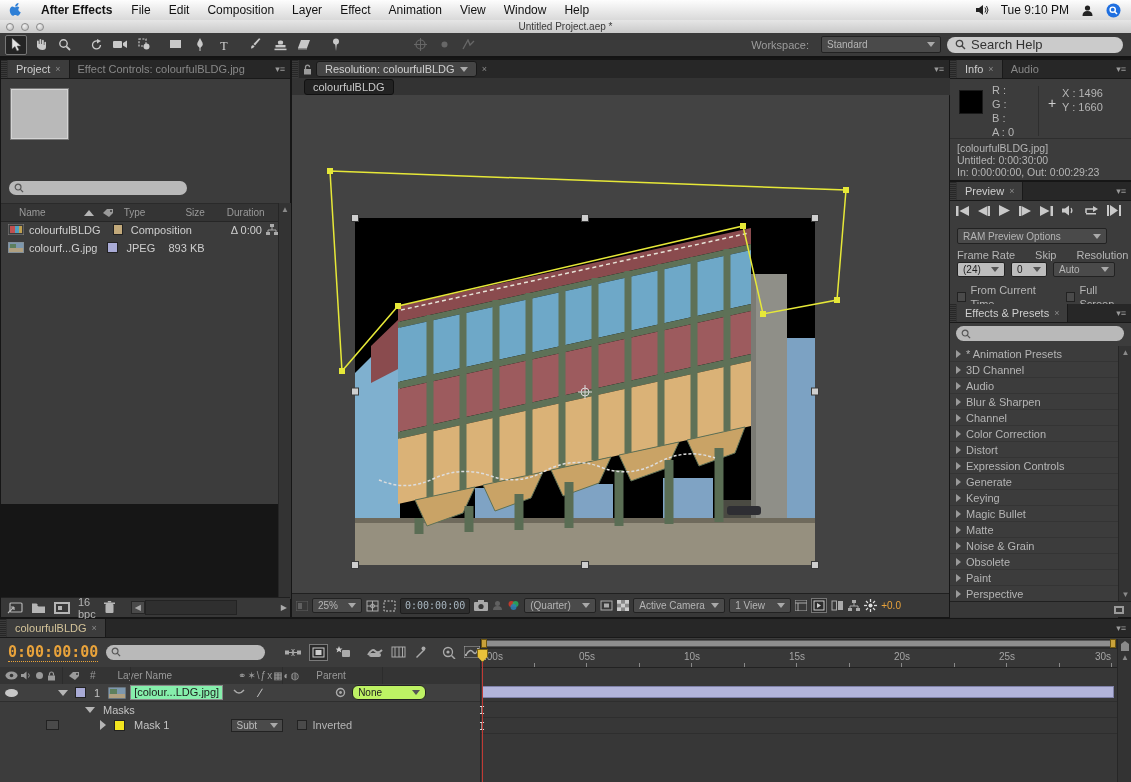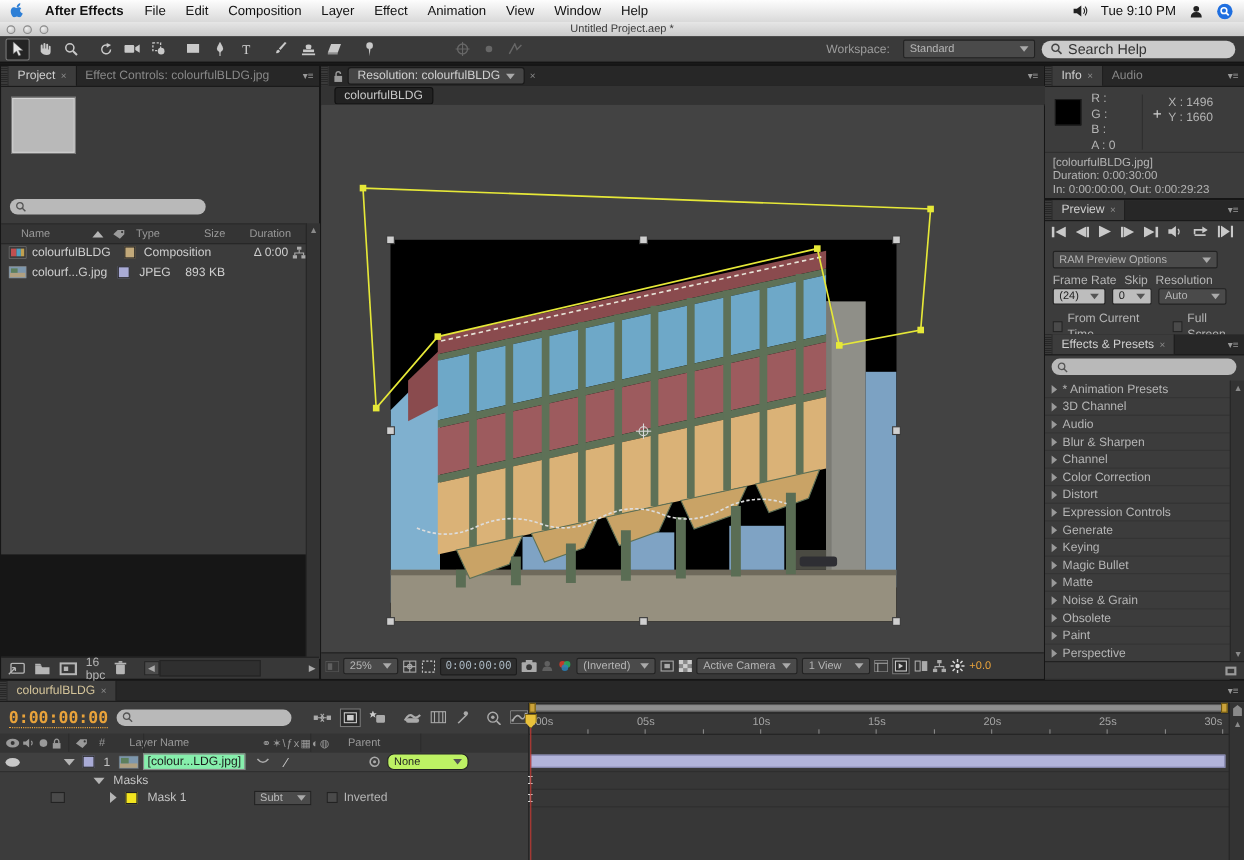--- a/index.html
+++ b/index.html
@@ -522,21 +522,21 @@
           </svg>
         </span>
       <span class="ico">
           <svg width="13" height="11" viewBox="0 0 13 11">
             <circle cx="4.5" cy="4" r="3" fill="#c0392b"></circle>
             <circle cx="8.5" cy="4" r="3" fill="#27ae60" fill-opacity=".85"></circle>
             <circle cx="6.5" cy="7" r="3" fill="#2980b9" fill-opacity=".85"></circle>
           </svg>
         </span>
       <span class="dd" style="width:72px;">
-          <span>(Inverted)</span>
+          <span>(Quarter)</span>
           <span class="ar"></span>
         </span>
       <span class="ico">
           <svg width="13" height="11" viewBox="0 0 13 11">
             <rect x="1" y="1" width="11" height="9" fill="none" stroke="#aaa"></rect>
             <rect x="4" y="3.5" width="5" height="4" fill="#aaa"></rect>
           </svg>
         </span>
       <span class="ico">
           <svg width="12" height="11" viewBox="0 0 12 11">
@@ -623,21 +623,21 @@
     </div>
     <div class="abs" style="left:88px;top:26px;width:1px;height:50px;background:#2e2e2e;"></div>
     <div class="abs ilabel" style="left:98px;top:36px;font-size:14px;color:#cfcfcf;">+</div>
     <div class="abs" style="left:112px;top:26px;">
       <div class="ilabel">X : 1496</div>
         <div class="ilabel">Y : 1660</div>
     </div>
     <div class="abs" style="left:0;top:78px;width:181px;height:1px;background:#2e2e2e;"></div>
     <div class="abs" style="left:7px;top:82px;line-height:12px;font-size:10.5px;color:#b5b5b5;">
       <div>[colourfulBLDG.jpg]</div>
-        <div>Duration: 0:00:30:00</div>
+        <div>Untitled: 0:00:30:00</div>
         <div>In: 0:00:00:00, Out: 0:00:29:23</div>
     </div>
   </div>
 
   <div class="panel" style="left:950px;top:182px;width:181px;height:123px;">
     <div class="tabstrip">
       <span class="grip"></span>
       <span class="tab active">
           <span>Preview</span>
           <span class="xclose">×</span>
@@ -692,21 +692,21 @@
             <rect x="0" y="0" width="2" height="11" fill="#c9c9c9"></rect>
             <polygon points="3,0 11,5.5 3,11" fill="#c9c9c9"></polygon>
             <rect x="12" y="0" width="2" height="11" fill="#c9c9c9"></rect>
           </svg>
         </span>
     </div>
     <div class="abs dd" style="left:7px;top:46px;width:150px;height:16px;">
       <span>RAM Preview Options</span>
         <span class="ar"></span>
     </div>
-    <div class="abs" style="left:7px;top:66px;display:flex;gap:7px;">
+    <div class="abs" style="left:7px;top:66px;display:flex;gap:20px;">
       <span class="ilabel">Frame Rate</span>
       <span class="ilabel">Skip</span>
       <span class="ilabel">Resolution</span>
     </div>
     <div class="abs" style="left:7px;top:80px;display:flex;gap:6px;align-items:center;">
       <span class="dd" style="width:48px;background:#bdbdbd;color:#222;">
           <span>(24)</span>
           <span class="ar" style="border-top-color:#555;"></span>
         </span>
       <span class="dd" style="width:36px;background:#bdbdbd;color:#222;">

